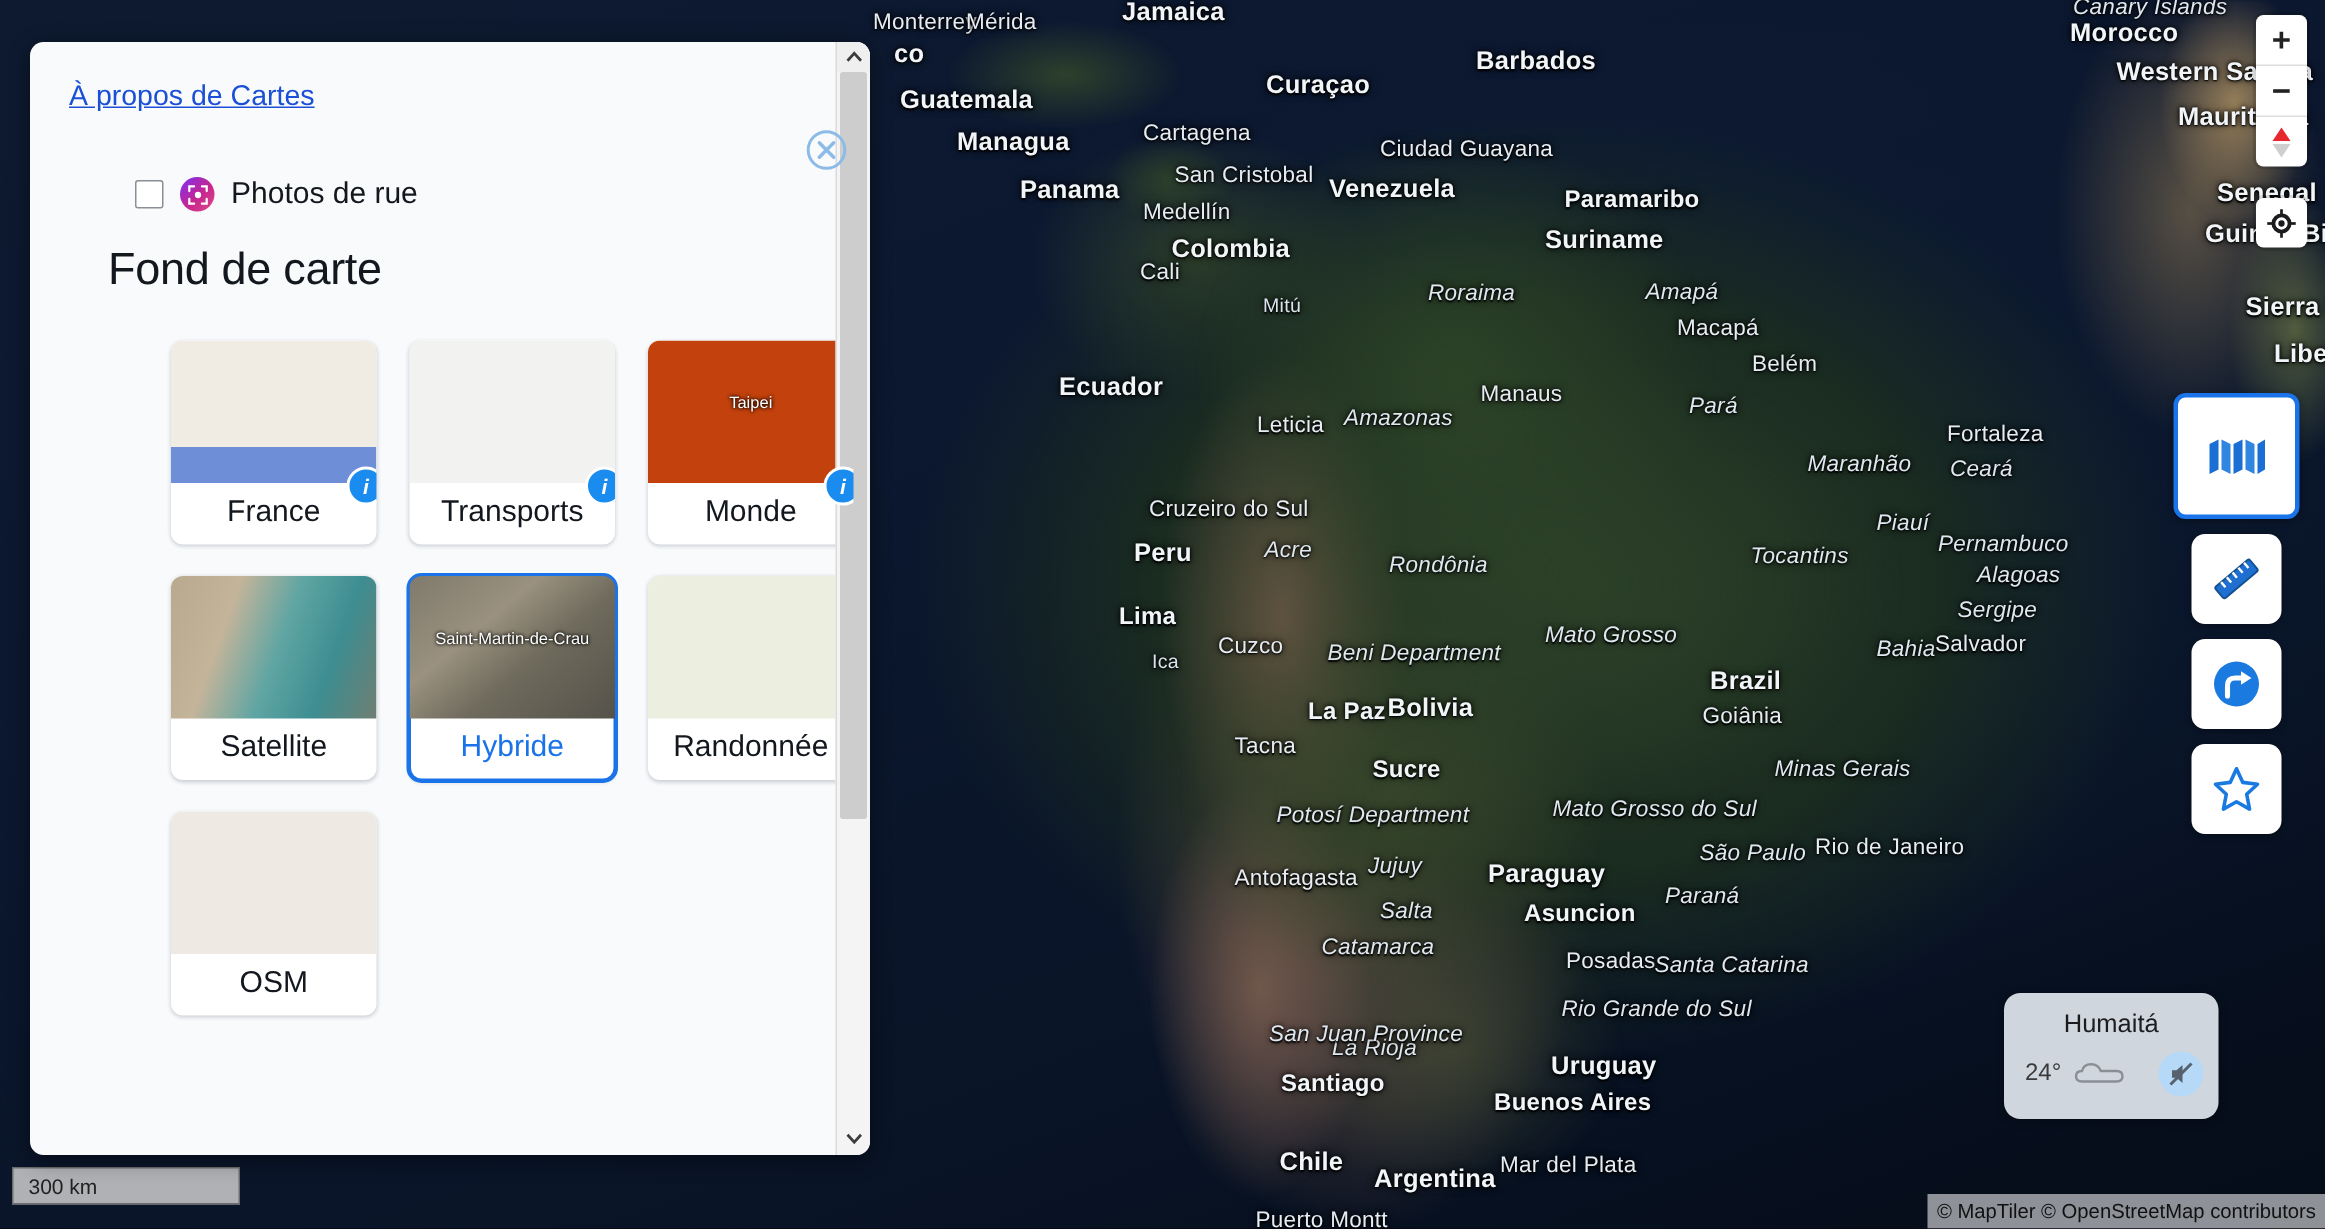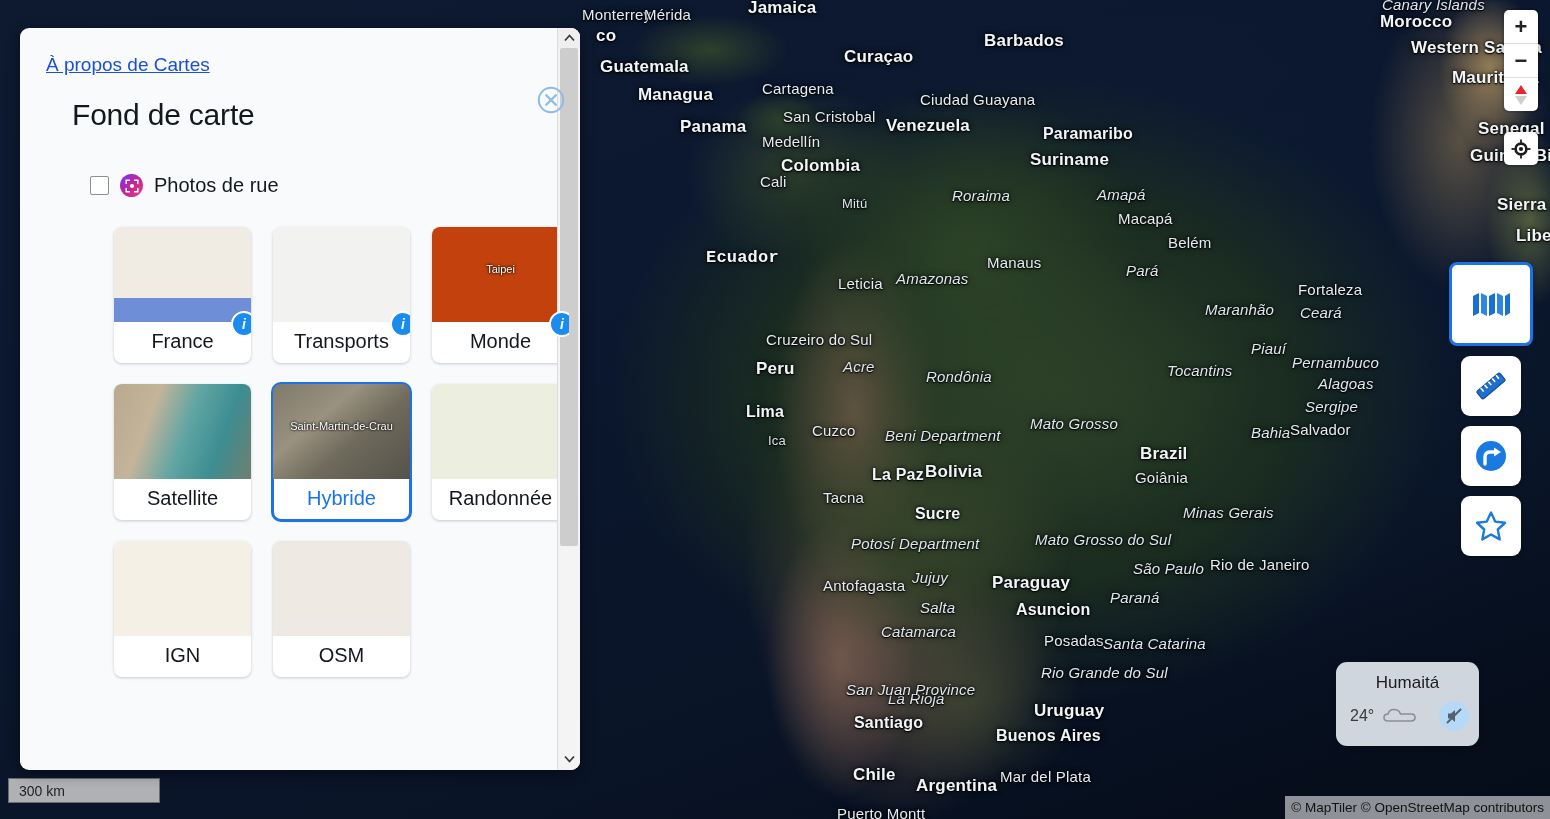--- a/index.html
+++ b/index.html
@@ -210,21 +210,21 @@
       <div class="mlabel country" style="left: 680px; top: 117px;">Panama</div>
       <div class="mlabel city" style="left: 762px; top: 133px;">Medellín</div>
       <div class="mlabel country" style="left: 1030px; top: 150px;">Suriname</div>
       <div class="mlabel country" style="left: 781px; top: 156px;">Colombia</div>
       <div class="mlabel city" style="left: 760px; top: 173px;">Cali</div>
       <div class="mlabel region" style="left: 952px; top: 187px;">Roraima</div>
       <div class="mlabel region" style="left: 1097px; top: 186px;">Amapá</div>
       <div class="mlabel smallcity" style="left: 842px; top: 196px;">Mitú</div>
       <div class="mlabel city" style="left: 1118px; top: 210px;">Macapá</div>
       <div class="mlabel city" style="left: 1168px; top: 234px;">Belém</div>
-      <div class="mlabel country" style="left: 706px; top: 248px; font-family: Liberation Mono, monospace;">Ecuador</div>
+      <div class="mlabel country" style="left: 706px; top: 248px;">Ecuador</div>
       <div class="mlabel city" style="left: 987px; top: 254px;">Manaus</div>
       <div class="mlabel region" style="left: 1126px; top: 262px;">Pará</div>
       <div class="mlabel city" style="left: 838px; top: 275px;">Leticia</div>
       <div class="mlabel region" style="left: 896px; top: 270px;">Amazonas</div>
       <div class="mlabel city" style="left: 1298px; top: 281px;">Fortaleza</div>
       <div class="mlabel region" style="left: 1205px; top: 301px;">Maranhão</div>
       <div class="mlabel region" style="left: 1300px; top: 304px;">Ceará</div>
       <div class="mlabel city" style="left: 766px; top: 331px;">Cruzeiro do Sul</div>
       <div class="mlabel region" style="left: 1251px; top: 340px;">Piauí</div>
       <div class="mlabel region" style="left: 1292px; top: 354px;">Pernambuco</div>
@@ -362,33 +362,33 @@
 <div id="scalebar">
   <span>300 km</span>
 </div>
 <div id="attribution">
   <span>© MapTiler © OpenStreetMap contributors</span>
 </div>
 
 <div id="panel">
   <div id="panel-inner">
     <a id="about-link">À propos de Cartes</a>
-    <div id="panel-title">Fond de carte</div>
-
     <div id="streetview-row">
       <div id="streetview-check"></div>
       <div id="streetview-icon">
         <svg width="14" height="14" viewBox="0 0 14 14">
           <path d="M1.2 4.4 V1.2 H4.4 M9.6 1.2 H12.8 V4.4 M12.8 9.6 V12.8 H9.6 M4.4 12.8 H1.2 V9.6" stroke="#fff" stroke-width="1.5" fill="none" stroke-linecap="round"></path>
           <circle cx="7" cy="7" r="2.1" fill="#fff"></circle>
         </svg>
       </div>
       <span id="streetview-label">Photos de rue</span>
     </div>
 
+    <div id="panel-title">Fond de carte</div>
+
     <div id="styles-grid">
         <div class="style-card">
           <div class="style-thumb t-france"></div>
           <div class="info-badge">i</div>
           <div class="style-name">France</div>
         </div>
         <div class="style-card">
           <div class="style-thumb t-transports"></div>
           <div class="info-badge">i</div>
           <div class="style-name">Transports</div>
@@ -406,24 +406,20 @@
         </div>
         <div class="style-card selected">
           <div class="style-thumb t-hybride">
             <div class="thumb-cap">Saint-Martin-de-Crau</div>
           </div>
           <div class="style-name">Hybride</div>
         </div>
         <div class="style-card">
           <div class="style-thumb t-randonnee"></div>
           <div class="style-name">Randonnée</div>
-        </div>
-        <div class="style-card">
-          <div class="style-thumb t-ign"></div>
-          <div class="style-name">IGN</div>
         </div>
         <div class="style-card">
           <div class="style-thumb t-osm"></div>
           <div class="style-name">OSM</div>
         </div>
       </div>
   </div>
 
   <div style="position:absolute;right:0;top:0;width:22px;height:100%;background:#f4f4f4;border-left:1px solid #dcdcdc;">
     <div style="height:20px;display:flex;align-items:center;justify-content:center;background:#efefef;cursor:pointer;">

